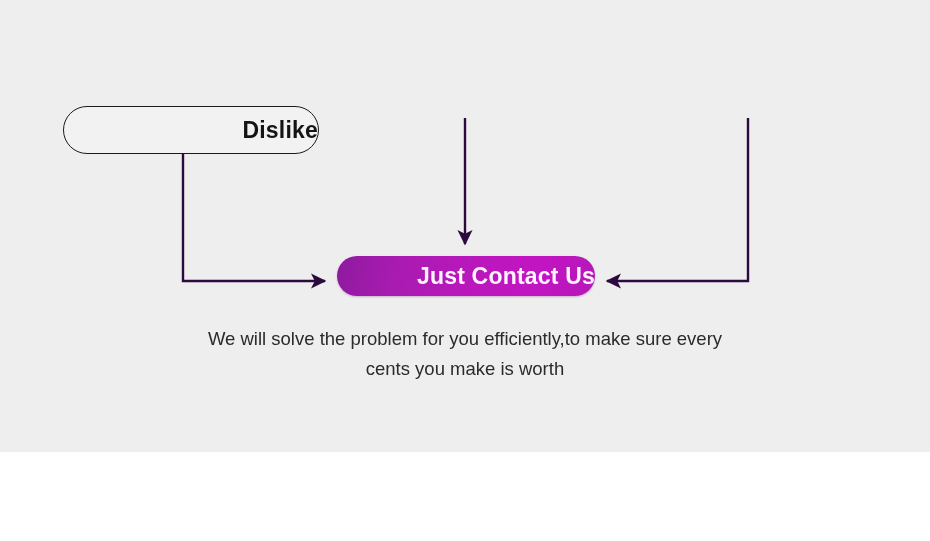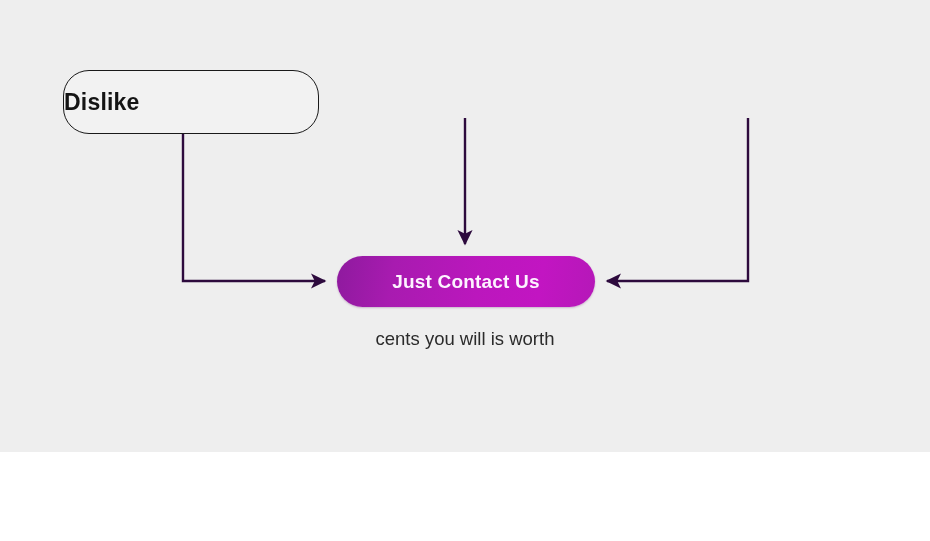--- a/index.html
+++ b/index.html
@@ -23,51 +23,52 @@
   .below-fold {
     width: 930px;
     height: 89px;
     background: #ffffff;
   }
 
   
   .pill {
     position: absolute;
     box-sizing: border-box;
-    height: 64px;
+    height: 48px;
     border: 1.6px solid #1a1a1a;
     border-radius: 26px;
     background: #f2f2f2;
     display: flex;
     align-items: center;
-    justify-content: flex-start;
+    justify-content: flex-end;
     color: #141414;
     font-size: 23px;
     font-weight: bold;
     letter-spacing: 0.2px;
     white-space: nowrap;
+    margin-top: 36px;
   }
   #pill-dislike   { left: 63px;  top: 70px; width: 256px; }
   #pill-unsat     { left: 337px; top: 70px; width: 256px; }
   #pill-quality   { left: 611px; top: 70px; width: 257px; }
 
   
   .cta {
     position: absolute;
     left: 337px;
     top: 256px;
     width: 258px;
-    height: 51px;
+    height: 40px;
     border-radius: 26px;
     background: linear-gradient(100deg, #8e1a9e 0%, #a81bb0 22%, #bb17bd 55%, #c215c2 78%, #b518b8 100%);
     display: flex;
     align-items: center;
-    justify-content: center;
+    justify-content: flex-end;
     color: #fdf4ff;
-    font-size: 19px;
+    font-size: 23px;
     font-weight: bold;
     letter-spacing: 0.2px;
     white-space: nowrap;
     box-shadow: 0 1px 2px rgba(90,10,100,0.25);
   }
 
   
   .connectors {
     position: absolute;
     left: 0;
@@ -120,18 +121,19 @@
     <span>Dislike</span>
   </div>
 
 
 
   <div class="cta">
     <span>Just Contact Us</span>
   </div>
 
   <div class="caption">
-    <span class="line">cents you will is worth</span>
+    <span class="line">We will solve the problem for you efficiently,to make sure every</span>
+    <span class="line">cents you make is worth</span>
   </div>
 
 </div>
 
 <div class="below-fold"></div>
 
 </body></html>

